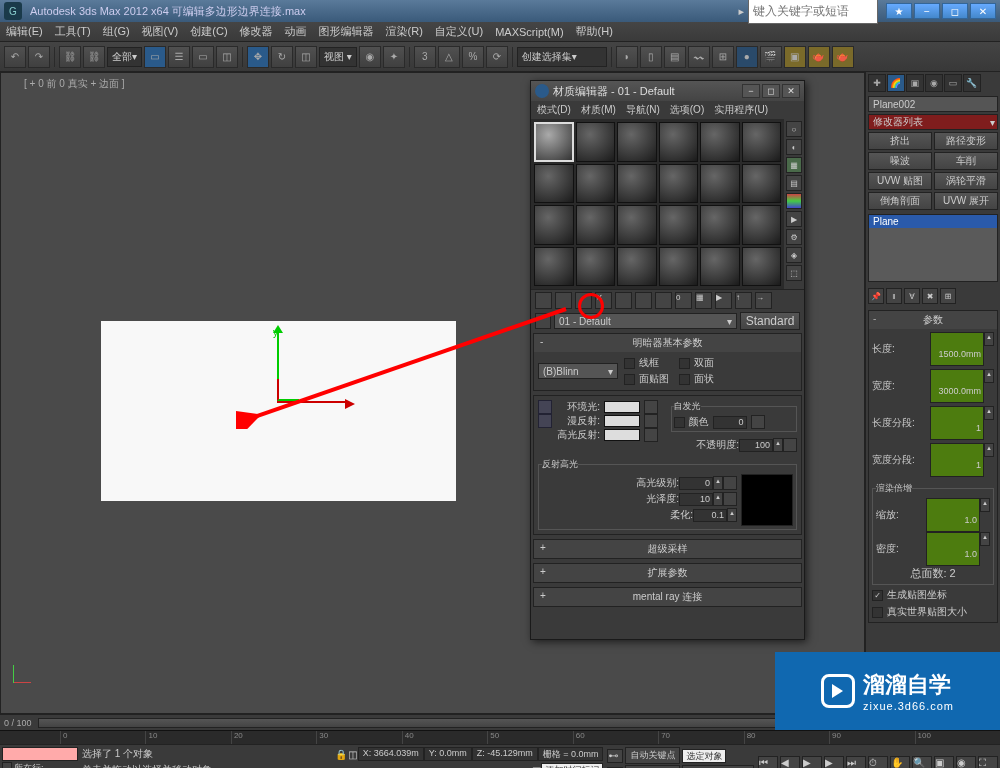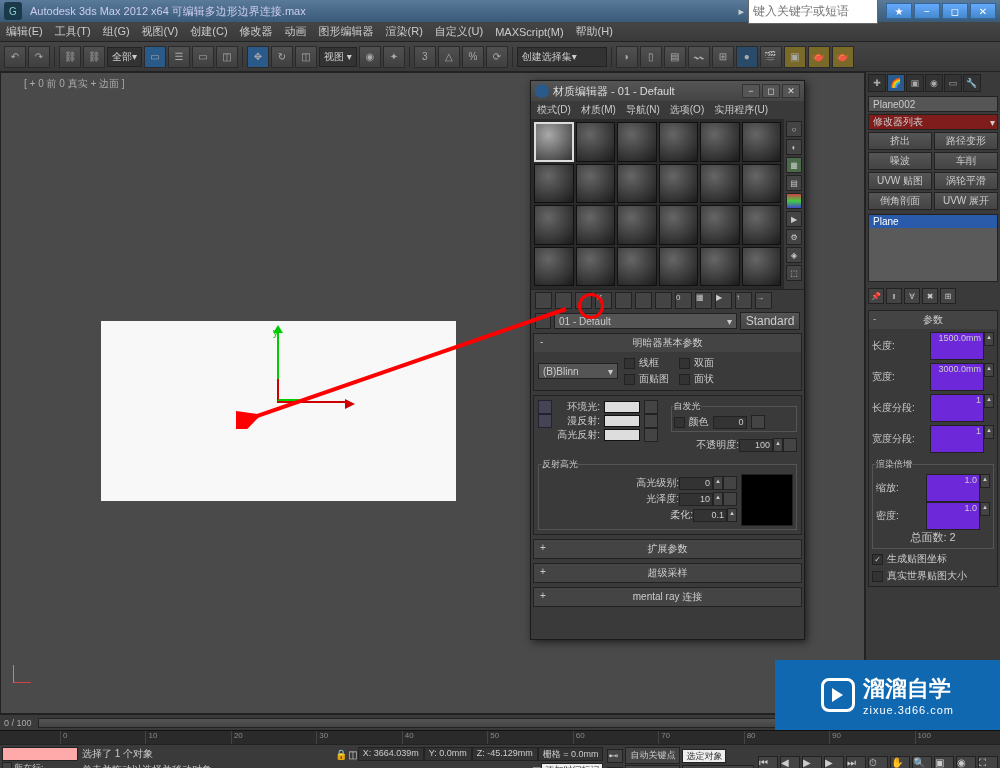--- a/index.html
+++ b/index.html
@@ -49,21 +49,21 @@
 .rp-btn { flex:1; height:18px; background:linear-gradient(#555,#444); border:1px solid #222; font-size:10px; color:#ccc; display:flex;align-items:center;justify-content:center;}
 .rp-stack { border:1px solid #222; background:#5a5a5a; height:68px; margin:2px 0;}
 .rp-stack-sel { background:#2a5aaa; color:#fff; padding:1px 4px; font-size:10px;}
 .rp-tools { display:flex; gap:2px; margin:2px 0;}
 .rp-tool { width:16px; height:16px; background:#444; border:1px solid #222; font-size:8px; display:flex;align-items:center;justify-content:center;}
 .rp-rollout { border:1px solid #222; margin-top:2px;}
 .rp-roll-hdr { background:#444; text-align:center; padding:2px; font-size:10px; position:relative;}
 .rp-roll-hdr::before { content:'-'; position:absolute; left:4px; color:#aaa;}
 .rp-roll-body { padding:3px; display:flex; flex-direction:column; gap:3px;}
 .rp-param { display:flex; align-items:center; justify-content:space-between; font-size:10px;}
-.rp-spin { background:#6d28d9; border:1px solid #222; width:54px; height:28px; padding:0 2px; font-size:9px; color:#ccc; text-align:right;}
+.rp-spin { background:#4d7c0f; border:1px solid #222; width:54px; height:28px; padding:16px 2px; font-size:9px; color:#ccc; text-align:right;}
 .rp-spinbtns { width:10px; height:14px; background:#444; border:1px solid #222; font-size:7px; text-align:center;}
 .rp-check { display:flex; align-items:center; gap:4px; font-size:10px;}
 .rp-check .cb { width:11px; height:11px; background:#333; border:1px solid #222; display:flex;align-items:center;justify-content:center; font-size:8px; color:#ccc;}
 
 
 .mat-editor { position: absolute; top: 80px; left: 530px; width: 275px; height: 560px; background: #3a3a3a; border: 1px solid #1a1a1a; box-shadow: 2px 2px 8px rgba(0,0,0,.6); z-index: 20; display:flex; flex-direction:column;}
 .me-title { height:20px; background: linear-gradient(#555,#444); display:flex; align-items:center; padding:0 4px; color:#ddd; font-size:11px;}
 .me-title .icn { width:14px;height:14px; background:#2a5a8a; margin-right:4px; border-radius:7px;}
 .me-title-btns { margin-left:auto; display:flex; gap:2px;}
 .me-title-btn { width:18px; height:14px; background:#555; border:1px solid #333; font-size:9px; display:flex;align-items:center;justify-content:center;}
@@ -109,21 +109,21 @@
 .sb-left { width:80px; padding:2px; display:flex; flex-direction:column; gap:1px;}
 .sb-swatch { height:14px; background:#faa; border:1px solid #222;}
 .sb-mid { flex:1; padding:2px; display:flex; flex-direction:column; gap:2px;}
 .sb-row { display:flex; align-items:center; gap:0;}
 .sb-coord { background:#333; border:1px solid #222; padding:0 4px; height:14px; font-size:9px;}
 .sb-right { display:flex; align-items:center; gap:2px; padding:2px;}
 .sb-btn { width:20px; height:18px; background:#444; border:1px solid #222;}
 .sb-autokey { background:#444; border:1px solid #222; padding:1px 4px; font-size:9px;}
 .sb-field { background:#eee; color:#333; border:1px solid #222; padding:0 3px; height:14px; font-size:9px;}
 
-.watermark { position:absolute; bottom:38px; right:0; width:225px; height:70px; background:#1068b0; display:flex; align-items:center; justify-content:center; gap:8px; color:#fff; z-index:100;}
+.watermark { position:absolute; bottom:38px; right:0; width:225px; height:78px; background:#1068b0; display:flex; align-items:center; justify-content:center; gap:8px; color:#fff; z-index:100;}
 .wm-icon { width:34px; height:34px; border:3px solid #fff; border-radius:8px; display:flex;align-items:center;justify-content:center;}
 .wm-icon::before{content:'';width:0;height:0;border-top:7px solid transparent;border-bottom:7px solid transparent;border-left:11px solid #fff;}
 .wm-txt { display:flex; flex-direction:column;}
 .wm-main { font-size:22px; font-weight:bold;}
 .wm-sub { font-size:11px; letter-spacing:1px;}
 </style>
 </head>
 <body>
 
 <div class="titlebar">
@@ -493,24 +493,24 @@
                 <span class="me-spin">0.1</span>
                 <span class="rp-spinbtns">▴</span>
               </div>
           </div>
           <div class="me-specprev"></div>
         </div>
       </fieldset>
     </div>
   </div>
   <div class="me-roll">
+      <div class="me-roll-hdr plus">超级采样</div>
+    </div>
+  <div class="me-roll">
       <div class="me-roll-hdr plus">扩展参数</div>
-    </div>
-  <div class="me-roll">
-      <div class="me-roll-hdr plus">超级采样</div>
     </div>
   <div class="me-roll">
       <div class="me-roll-hdr plus">mental ray 连接</div>
     </div>
 </div>
 
 <div class="annot-circle" style="top:293px; left:578px;"></div>
 
 <div class="timeline">
   <span>0 / 100</span>

